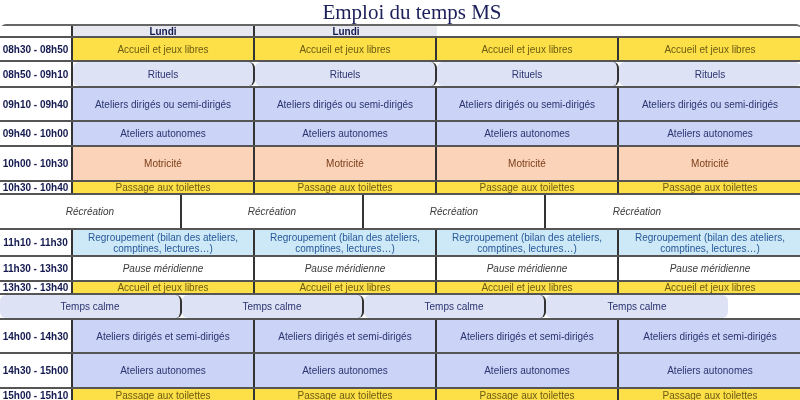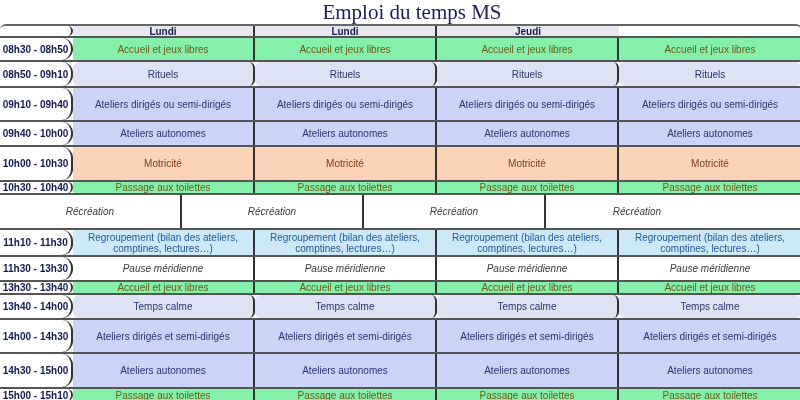--- a/index.html
+++ b/index.html
@@ -4,42 +4,41 @@
 <style>
   html, body { margin:0; padding:0; background:#ffffff; }
   body { width:800px; height:400px; overflow:hidden; position:relative; font-family:"Liberation Sans", sans-serif; }
   .title { position:absolute; left:12px; top:0; width:800px; height:24px; text-align:center;
     font-family:"Liberation Serif", serif; font-size:21px; line-height:24px; color:#1c1f5a; }
   .grid { position:absolute; left:0; top:24px; width:802px; border-top:2px solid #666; border-radius:6px 6px 0 0; }
   .row { display:flex; border-bottom:2px solid #555; box-sizing:border-box; }
   .cell { box-sizing:border-box; display:flex; align-items:center; justify-content:center; text-align:center;
     font-size:10px; line-height:11px; color:#2b3470; border-right:2px solid #333; }
   .cell:last-child { border-right:none; }
-  .time { width:73px; font-weight:bold; font-size:10px; color:#141a50; background:#fff;border-radius:11px; }
+  .time { width:73px; font-weight:bold; font-size:10px; color:#141a50; background:#fff; }
   .day { width:182px; }
   .hdr .cell { font-weight:bold; color:#141a50; background:#e6e7ef; font-size:10px; }
   .hdr .time { background:#fff; }
-  .c-yellow { background:#86efac; color:#6b5a14; }
+  .c-yellow { background:#fde047; color:#6b5a14; }
   .c-lightblue { background:#dde2f4;border-radius:6px; }
   .c-blue { background:#cbd4f6; }
   .c-orange { background:#fbd3b8; color:#7a3c18; }
   .c-white { background:#ffffff; color:#3a3a3a;font-style:italic; }
   .c-cyan { background:#cde9f7; color:#27589a; }
 </style>
 </head>
 <body>
 
 <div class="title">Emploi du temps MS</div>
 
 <div class="grid">
   <div class="row hdr" style="height:12px;">
     <div class="cell time"></div>
     <div class="cell day">Lundi</div>
     <div class="cell day">Lundi</div>
-    <div class="cell day">Jeudi</div>
   </div>
   <div id="body-rows">
       <div class="row" style="height: 24px;">
         <div class="cell time">08h30 - 08h50</div>
         <div class="cell day c-yellow">Accueil et jeux libres</div>
         <div class="cell day c-yellow">Accueil et jeux libres</div>
         <div class="cell day c-yellow">Accueil et jeux libres</div>
         <div class="cell day c-yellow">Accueil et jeux libres</div>
       </div>
       <div class="row" style="height: 26px;">
@@ -98,21 +97,20 @@
         <div class="cell day c-white">Pause méridienne</div>
       </div>
       <div class="row" style="height: 13px;">
         <div class="cell time">13h30 - 13h40</div>
         <div class="cell day c-yellow">Accueil et jeux libres</div>
         <div class="cell day c-yellow">Accueil et jeux libres</div>
         <div class="cell day c-yellow">Accueil et jeux libres</div>
         <div class="cell day c-yellow">Accueil et jeux libres</div>
       </div>
       <div class="row" style="height: 25px;">
-        <div class="cell time">13h40 - 14h00</div>
         <div class="cell day c-lightblue">Temps calme</div>
         <div class="cell day c-lightblue">Temps calme</div>
         <div class="cell day c-lightblue">Temps calme</div>
         <div class="cell day c-lightblue">Temps calme</div>
       </div>
       <div class="row" style="height: 34px;">
         <div class="cell time">14h00 - 14h30</div>
         <div class="cell day c-blue">Ateliers dirigés et semi-dirigés</div>
         <div class="cell day c-blue">Ateliers dirigés et semi-dirigés</div>
         <div class="cell day c-blue">Ateliers dirigés et semi-dirigés</div>

